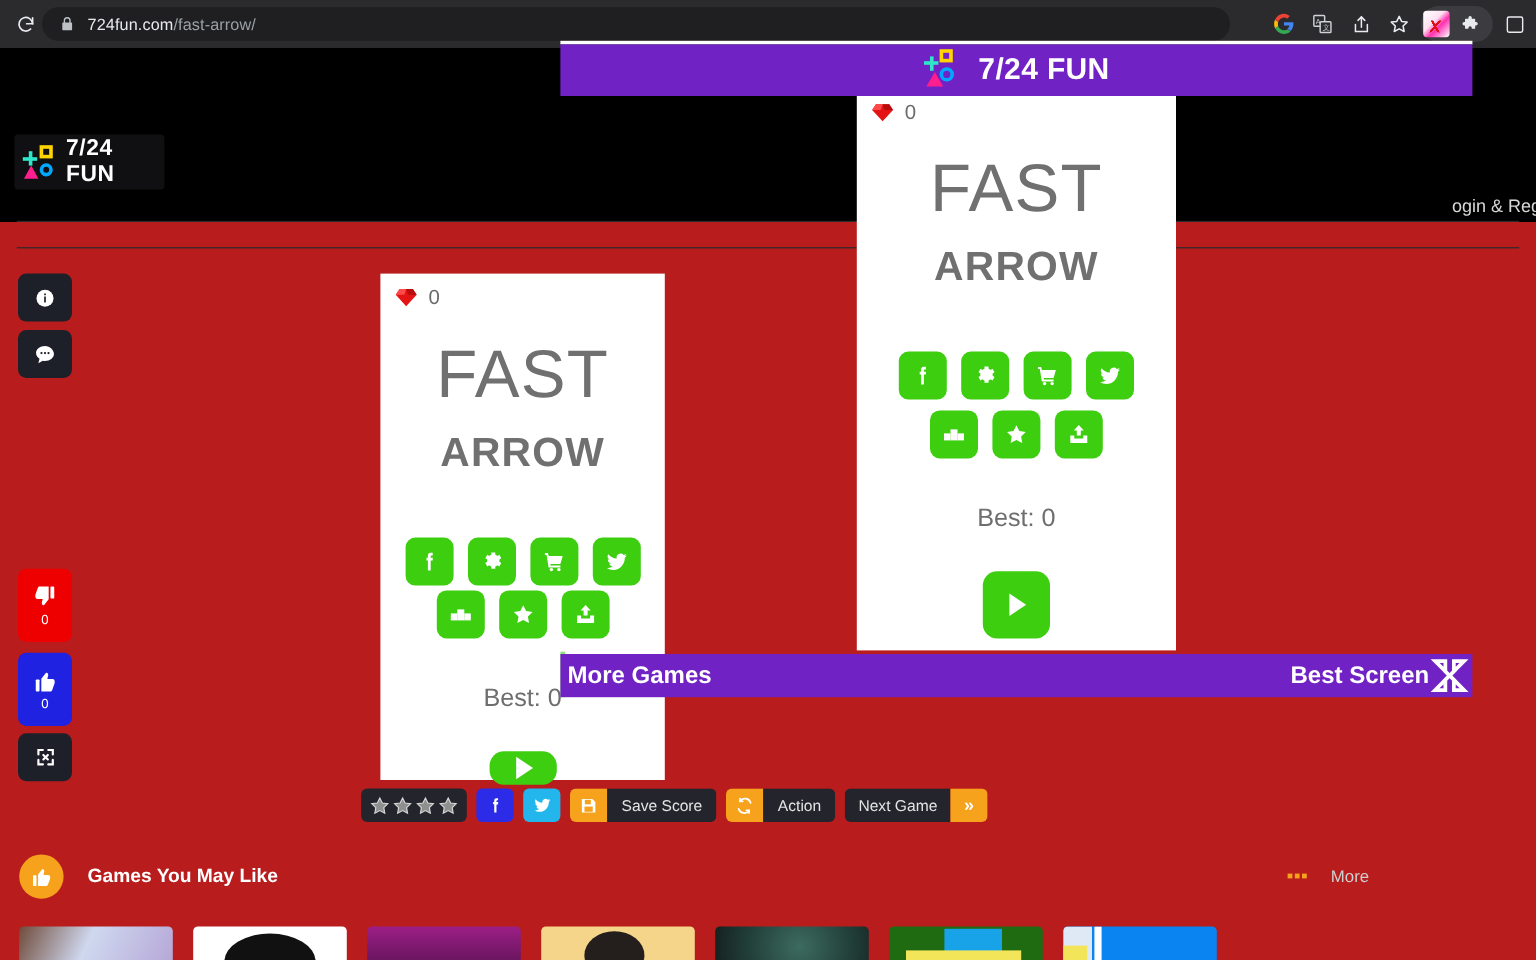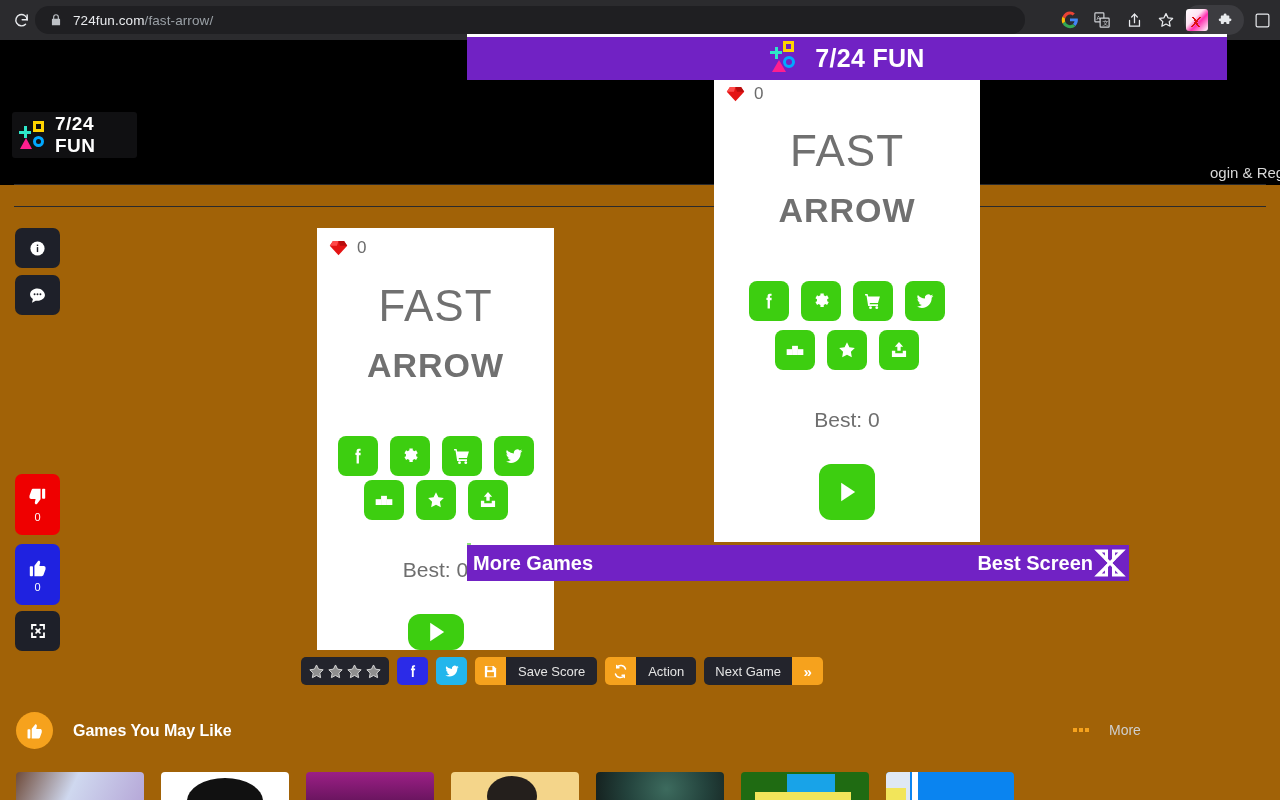--- a/index.html
+++ b/index.html
@@ -2,21 +2,21 @@
 <html><head>
 <meta charset="utf-8">
 <style>
   * { box-sizing: border-box; margin: 0; padding: 0; }
   html, body {
     width: 1280px; height: 800px;
     background: #000000;
     font-family: "Liberation Sans", sans-serif;
     overflow: hidden;
   }
-  #root { position: relative; width: 1280px; height: 800px; background: #a16207; }
+  #root { position: relative; width: 1280px; height: 800px; background: #b91c1c; }
 
   
   .browser-bar {
     position: absolute; left: 0; top: 0; width: 1280px; height: 40px;
     background: #2b2b2e; display: flex; align-items: center;
   }
   .reload-btn {
     width: 34px; height: 34px; margin-left: 4px;
     display: flex; align-items: center; justify-content: center;
     border-radius: 50%; color: #e8eaed;
@@ -100,21 +100,21 @@
     display: flex; flex-direction: column; align-items: center;
   }
   .panel-back { left: 317px; top: 228px; width: 237px; height: 422px; }
   .panel-front { left: 714px; top: 74px; width: 266px; height: 468px; }
 
   .gem-row { position: absolute; left: 12px; top: 10px; display: flex; align-items: center; gap: 9px; }
   .gem-svg { display: block; }
   .gem-score { font-size: 17px; color: #6b6b6b; font-family: "Liberation Sans", sans-serif; }
 
   .game-title { text-align: center; color: #707070; font-weight: 300; letter-spacing: 1px; line-height: 1; }
-  .gt-1 { font-size: 44px; }
+  .gt-1 { font-size: 56px; }
   .gt-2 { font-size: 34px; margin-top: 20px; font-weight: bold; }
 
   .btn-grid { display: flex; justify-content: center; gap: 12px; }
   .gbtn {
     background: #3dce10; border-radius: 8px;
     display: flex; align-items: center; justify-content: center; color: #fff;
   }
   .gbtn.sz { width: 40px; height: 40px; }
   .best-text { color: #6e6e6e; font-size: 21px; }
   .play-btn {
@@ -133,21 +133,21 @@
   .ov-plus::before, .ov-plus::after { content:''; position:absolute; background:#2ee6c8; }
   .ov-plus::before { left: 4.5px; top: 0; width: 3px; height: 12px; }
   .ov-plus::after { left: 0; top: 4.5px; width: 12px; height: 3px; }
   .ov-square { position: absolute; left: 14px; top: 2px; width: 11px; height: 11px; border: 3px solid #ffd400; }
   .ov-tri { position: absolute; left: 3px; top: 21px; width:0; height:0;
     border-left: 7px solid transparent; border-right: 7px solid transparent; border-bottom: 12px solid #ff1e8e; }
   .ov-circle { position: absolute; left: 14px; top: 17px; width: 12px; height: 12px; border: 3px solid #00a8ff; border-radius: 50%; }
   .ov-title { font-size: 25px; font-weight: bold; color: #ffffff; letter-spacing: .3px; }
 
   .overlay-bottom {
-    position: absolute; left: 467px; top: 545px; width: 662px; height: 36px;
+    position: absolute; left: 467px; top: 545px; width: 760px; height: 36px;
     background: #7122c4; display: flex; align-items: center; justify-content: space-between;
   }
   .ob-left { font-size: 20px; font-weight: bold; color: #ffffff; margin-left: 6px; }
   .ob-right { font-size: 20px; font-weight: bold; color: #ffffff; margin-left: auto; }
   .fs-icon { width: 34px; height: 34px; margin-right: 2px; color: #fff; }
   .ov-bottom-edge { position:absolute; left:467px; top:543px; width:4px; height:38px; background:#8fe37a; }
 
   
   .action-bar { position: absolute; left: 301px; top: 657px; height: 28px; display: flex; align-items: center; gap: 8px; }
   .stars-box {

